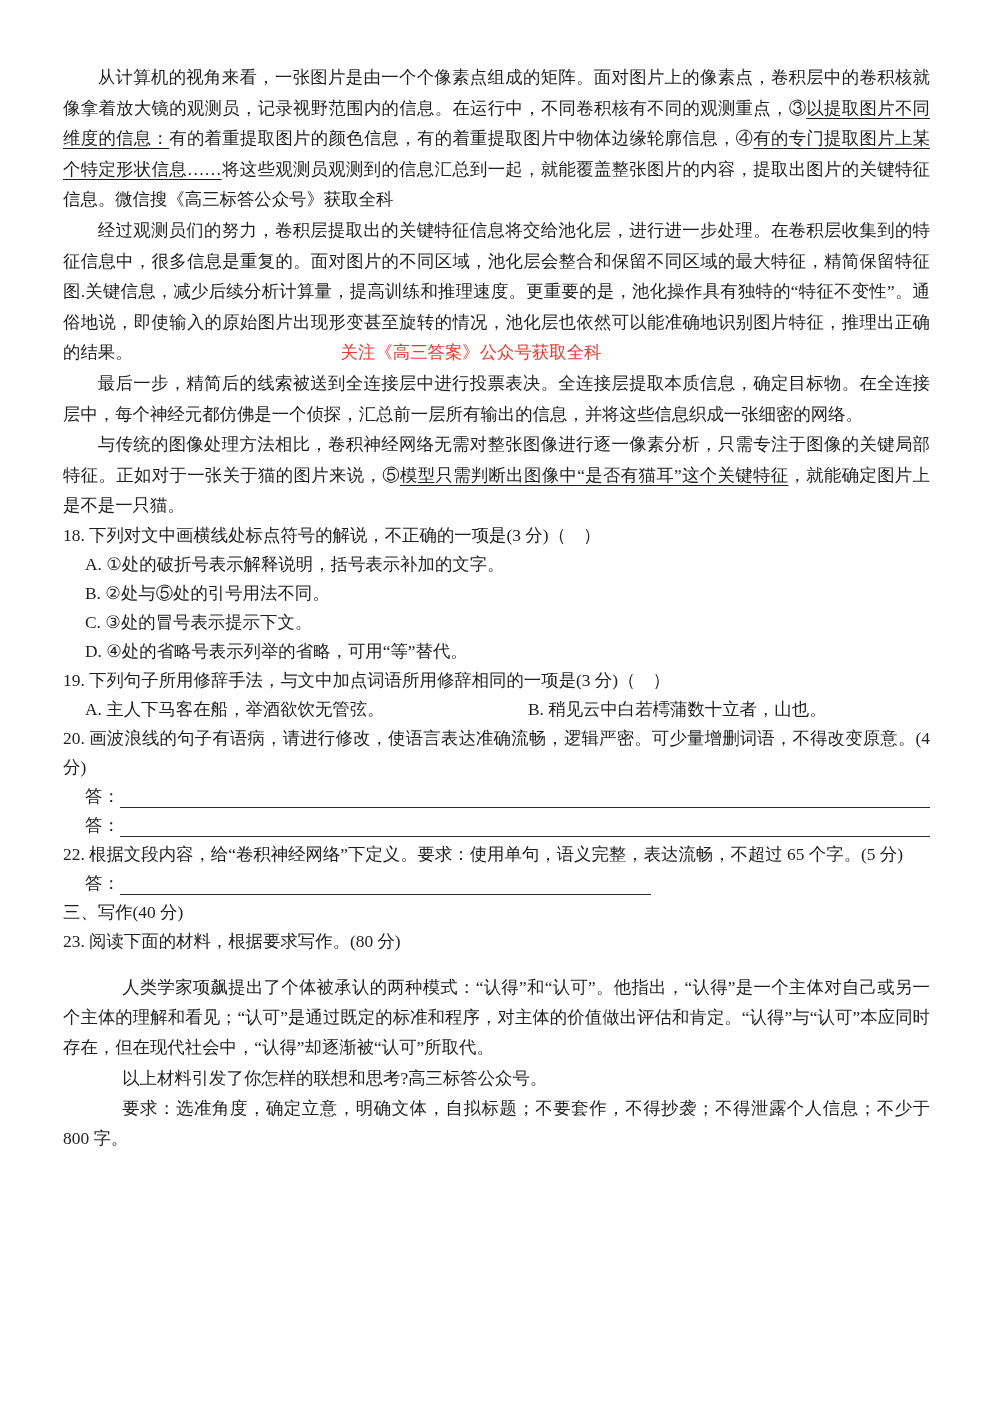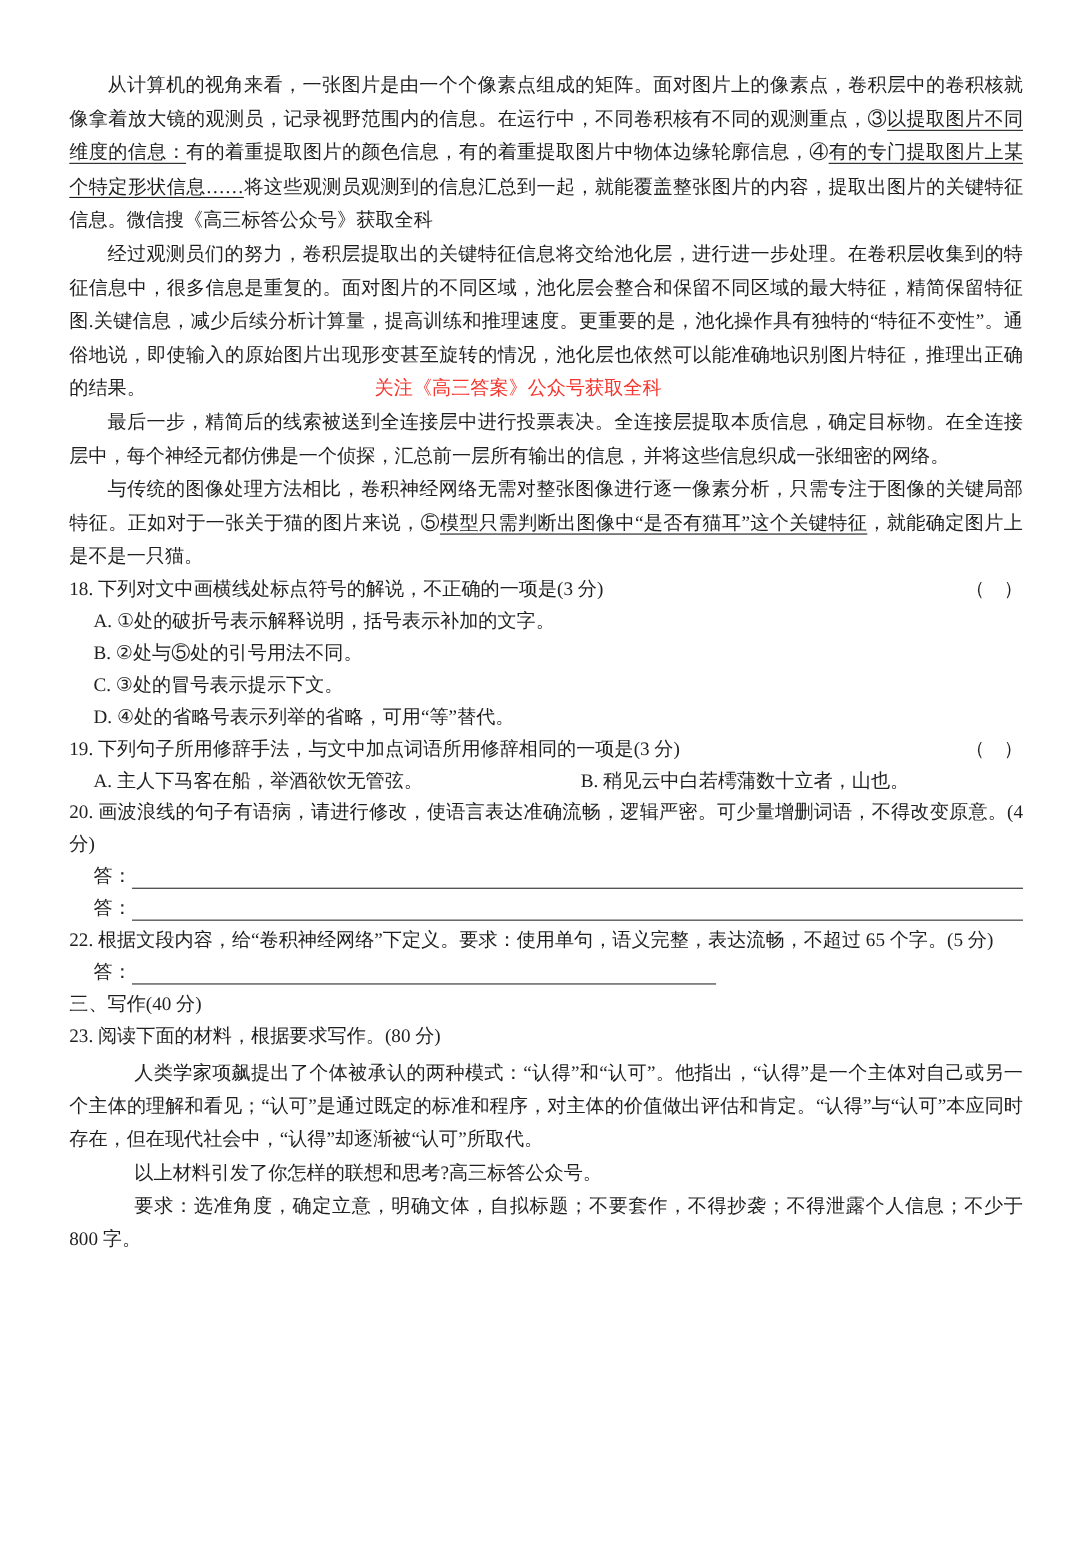--- a/index.html
+++ b/index.html
@@ -27,33 +27,33 @@
   }
   .u {
     text-decoration: underline;
     text-decoration-thickness: 1px;
     text-underline-offset: 4px;
   }
   .red { color: var(--red); }
   .promo1 { display: inline-block; text-indent: 0; margin-left: 208px; }
   .qsec { font-size: 17.4px; line-height: 29px; }
   .qline { text-align: justify; text-justify: inter-ideograph; }
-  .stem-row { display: flex; justify-content: space-between; }
+  .stem-row { display: flex; }
   .stem-row .bracket { flex: 0 0 auto; }
   .opt { padding-left: 22px; }
   .opt-row { display: flex; padding-left: 22px; align-items: center; }
   .opt-row .left { flex: 0 0 443px; }
   .answer-row { display: flex; align-items: flex-end; padding-left: 22px; height: 29px; }
   .ans-label { flex: 0 0 auto; }
   .ans-line { flex: 1 1 auto; border-bottom: 1.2px solid #2b2b2b; height: 24px; margin-bottom: 3px; }
   .ans-line.short { flex: 0 0 531px; }
   .q23-stem { position: relative; }
   .promo2 { position: absolute; left: 300px; top: 12px; white-space: nowrap; }
   .material { font-size: 17.4px; line-height: 30.2px; text-align: justify; text-justify: inter-ideograph; text-indent: 3.4em; }
-  .material-block { margin-top: 4px; }
+  .material-block { margin-top: 16px; }
 </style>
 </head>
 <body>
 
 <div class="page">
 
   <p class="para"><span>从计算机的视角来看，一张图片是由一个个像素点组成的矩阵。面对图片上的像素点，卷积层中的卷积核就像拿着放大镜的观测员，记录视野范围内的信息。在运行中，不同卷积核有不同的观测重点，③</span><span class="u">以提取图片不同维度的信息：</span><span>有的着重提取图片的颜色信息，有的着重提取图片中物体边缘轮廓信息，④</span><span class="u">有的专门提取图片上某个特定形状信息……</span><span>将这些观测员观测到的信息汇总到一起，就能覆盖整张图片的内容，提取出图片的关键特征信息。微信搜《高三标答公众号》获取全科</span></p>
 
   <p class="para"><span>经过观测员们的努力，卷积层提取出的关键特征信息将交给池化层，进行进一步处理。在卷积层收集到的特征信息中，很多信息是重复的。面对图片的不同区域，池化层会整合和保留不同区域的最大特征，精简保留特征图.关键信息，减少后续分析计算量，提高训练和推理速度。更重要的是，池化操作具有独特的“特征不变性”。通俗地说，即使输入的原始图片出现形变甚至旋转的情况，池化层也依然可以能准确地识别图片特征，推理出正确的结果。</span><span class="red promo1">关注《高三答案》公众号获取全科</span></p>
 

